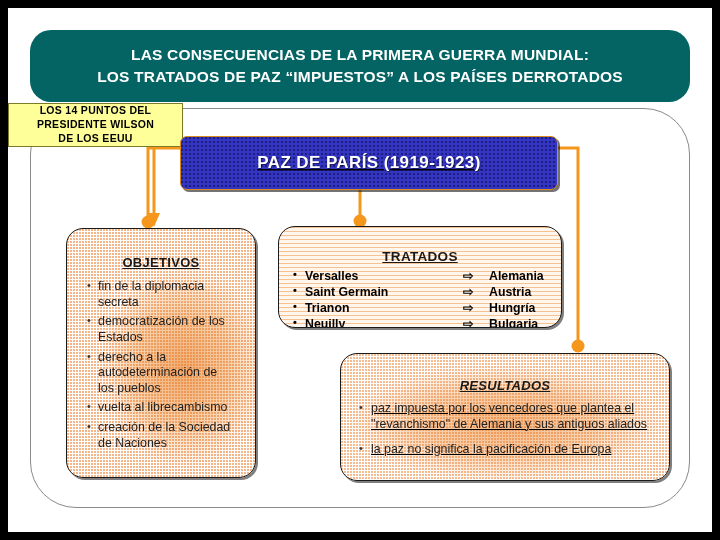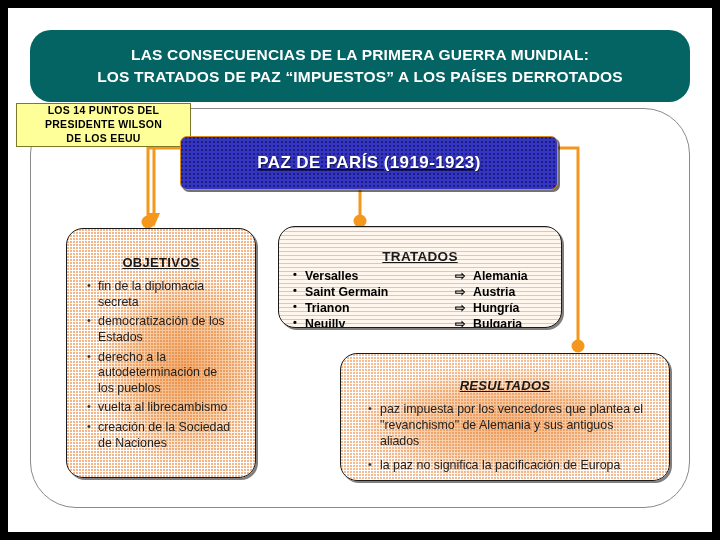--- a/index.html
+++ b/index.html
@@ -43,21 +43,21 @@
     background:#ffffff;
     box-sizing:border-box;
   }
 
   
   #wires{position:absolute;left:0;top:0;width:704px;height:524px;}
 
   
   #wilson{
     position:absolute;
-    left:8px;top:95px;
+    left:0;top:95px;
     width:175px;height:44px;
     background:#ffff99;
     border:1px solid #7a7a2a;
     color:#000000;
     display:flex;align-items:center;justify-content:center;
     text-align:center;
     box-sizing:border-box;
   }
   #wilson .txt{
     font-size:10.5px;font-weight:bold;line-height:1.32;
@@ -128,39 +128,39 @@
       repeating-linear-gradient(to bottom,
         rgba(240,150,70,.55) 0px, rgba(240,150,70,.55) 1px,
         rgba(255,255,255,0) 1px, rgba(255,255,255,0) 4px),
       #fff7ee;
   }
   #tratados .inner{padding:6px 10px 0 10px;}
   #tratados h3{margin-bottom:5px;font-size:13.5px;}
   .trow{
     display:flex;align-items:baseline;
     font-size:12.3px;font-weight:bold;color:#000000;
-    line-height:1.2;margin-bottom:1px;
+    line-height:1.2;margin-bottom:1px;gap:8px;
   }
   .trow .tn{flex:0 0 150px;padding-left:16px;position:relative;}
   .trow .tn:before{
     content:"\2022";position:absolute;left:4px;top:-1px;font-size:11px;
   }
   .trow .ar{flex:0 0 18px;font-size:12.5px;}
   .trow .tc{flex:1 1 auto;}
 
   
   #resultados{
     left:332px;top:345px;width:330px;height:128px;
     background:
       radial-gradient(circle at 1px 1px, rgba(235,120,40,.5) .9px, transparent 1px) 0 0/3px 3px,
       radial-gradient(ellipse 60% 58% at 50% 55%, #f3b784 0%, #f8d4b3 45%, #ffffff 80%);
   }
   #resultados .inner{padding:8px 14px 0 14px;}
   #resultados h3{margin-bottom:8px;font-style:italic;}
-  #resultados ul{margin:9px;padding:0 0 0 16px;list-style:none;}
+  #resultados ul{margin:0;padding:0 0 0 16px;list-style:none;text-decoration:underline;}
   #resultados li{
     position:relative;
     font-size:12.4px;color:#222222;line-height:1.27;
     margin-bottom:9px;
   }
   #resultados li:before{
     content:"\2022";position:absolute;left:-12px;top:0;
     font-size:11px;color:#333333;
   }
 </style>

